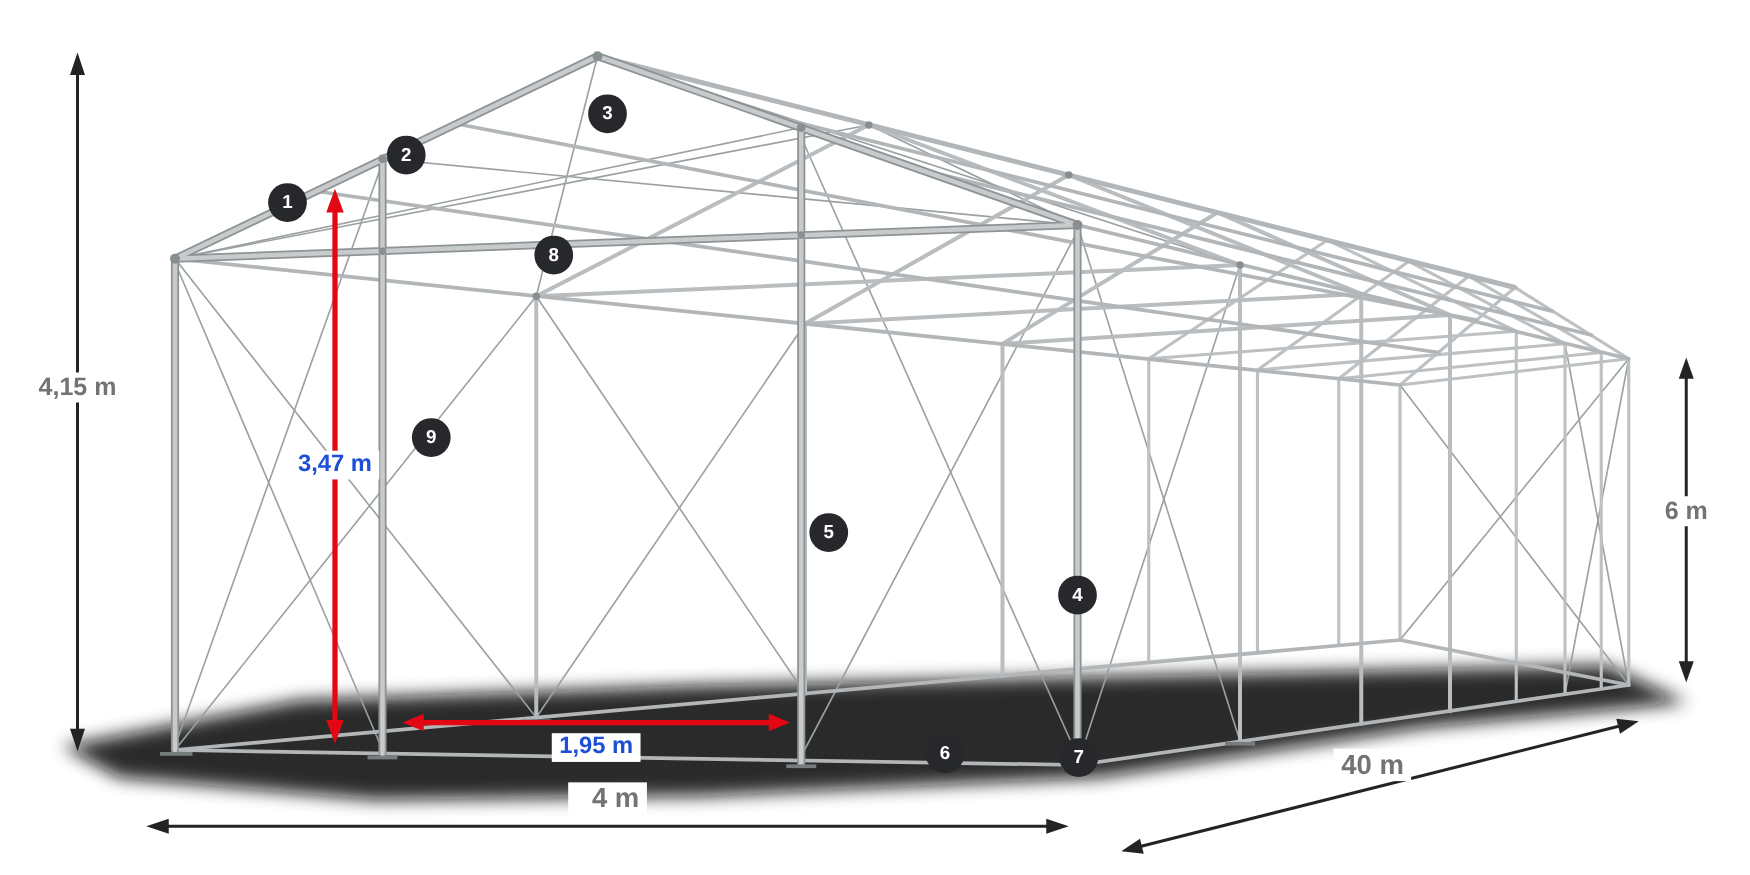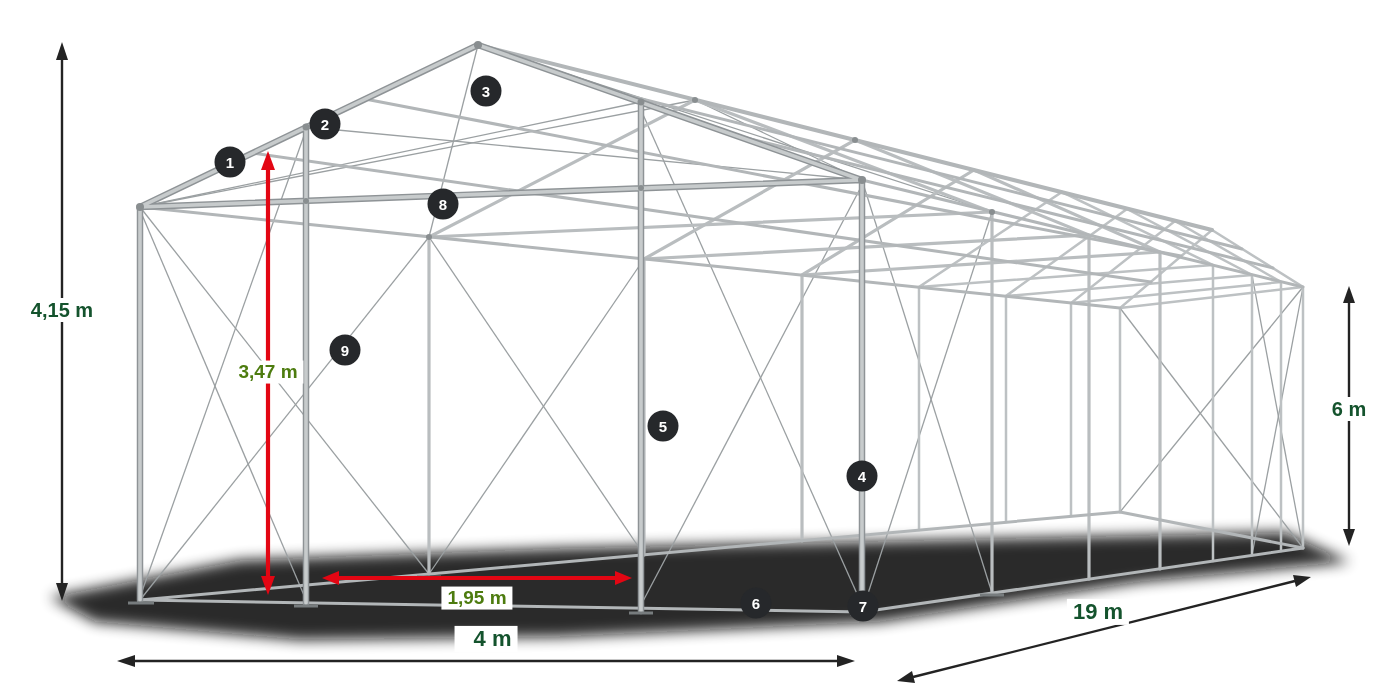--- a/index.html
+++ b/index.html
@@ -9,28 +9,28 @@
     background:#ffffff;
     font-family:"Liberation Sans", sans-serif;
     overflow:hidden;
   }
   .stage svg { position:absolute; left:0; top:0; }
   .dim-label {
     position:absolute;
     transform:translate(-50%,-50%);
     font-weight:bold;
     font-size:20px;
-    color:#14532d;
+    color:#737373;
     background:#ffffff;
     padding:1px 6px;
     white-space:nowrap;
     line-height:1.1;
   }
   .dim-label.big { font-size:22px; }
-  .dim-label.red { color:#4d7c0f; font-size:19px; }
+  .dim-label.red { color:#1d4ed8; font-size:19px; }
   .badge {
     position:absolute;
     transform:translate(-50%,-50%);
     width:31px; height:31px;
     border-radius:50%;
     background:#26282b;
     color:#ffffff;
     font-weight:bold;
     font-size:15px;
     display:flex; align-items:center; justify-content:center;
@@ -165,21 +165,21 @@
   </svg>
 
   <div class="dim-label" style="left:62px; top:310px;">4,15 m</div>
 
   <div class="dim-label red" style="left:268px; top:372px;">3,47 m</div>
 
   <div class="dim-label" style="left:1349px; top:409px;">6 m</div>
 
   <div class="dim-label big" style="left:486px; top:639px;padding-left:19px;">4 m</div>
 
-  <div class="dim-label big" style="left:1098px; top:612px;">19 m</div>
+  <div class="dim-label big" style="left:1098px; top:612px;">40 m</div>
 
   <div class="dim-label red" style="left:477px; top:598px;">1,95 m</div>
 
   <div class="badge" style="left:230px; top:162px;">1</div>
   <div class="badge" style="left:325px; top:124px;">2</div>
   <div class="badge" style="left:486px; top:91px;">3</div>
   <div class="badge" style="left:862px; top:476px;">4</div>
   <div class="badge" style="left:663px; top:426px;">5</div>
   <div class="badge" style="left:756px; top:603px;">6</div>
   <div class="badge" style="left:863px; top:606px;">7</div>

